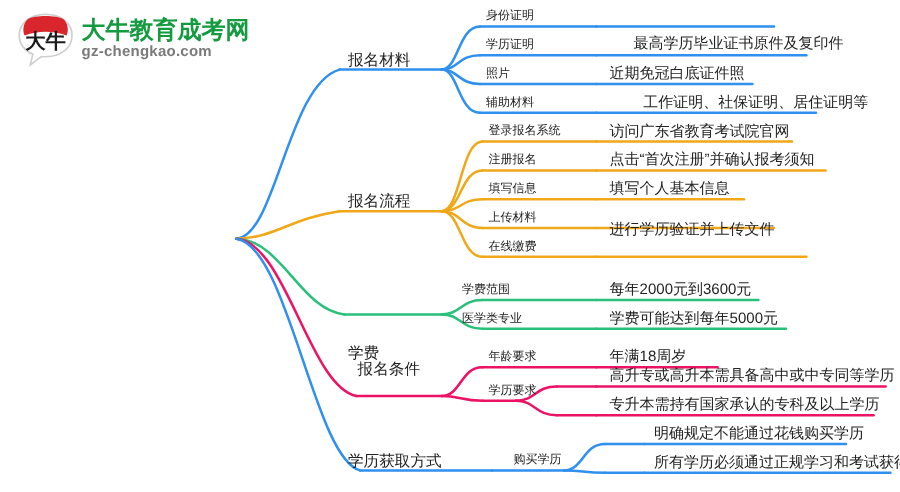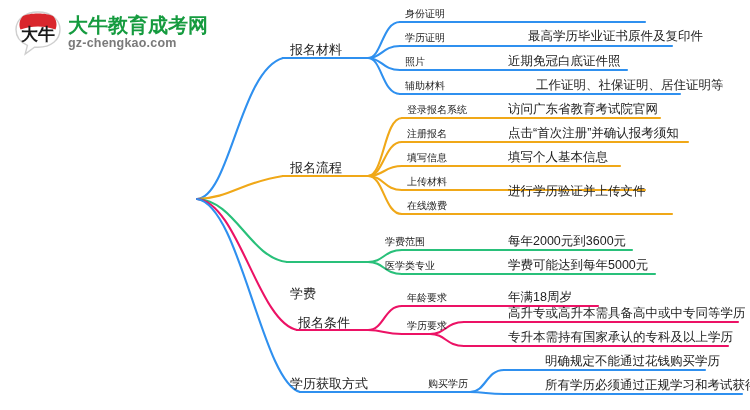--- a/index.html
+++ b/index.html
@@ -154,21 +154,21 @@
   <div class="node lvl2" style="left:407px;top:198px;">在线缴费</div>
 
   <div class="node lvl1" style="left:290px;top:246px;margin-top:40px;">学费</div>
 
   <div class="node lvl2" style="left:385px;top:234px;">学费范围</div>
   <div class="node lvl3" style="left:508px;top:234px;">每年2000元到3600元</div>
 
   <div class="node lvl2" style="left:385px;top:258px;">医学类专业</div>
   <div class="node lvl3" style="left:508px;top:258px;">学费可能达到每年5000元</div>
 
-  <div class="node lvl1" style="left:298px;top:315px;">报名条件</div>
+  <div class="node lvl1" style="left:298px;top:300px;">报名条件</div>
 
   <div class="node lvl2" style="left:407px;top:290px;">年龄要求</div>
   <div class="node lvl3" style="left:508px;top:290px;">年满18周岁</div>
 
   <div class="node lvl2" style="left:407px;top:318px;">学历要求</div>
   <div class="node lvl3" style="left:508px;top:306px;">高升专或高升本需具备高中或中专同等学历</div>
   <div class="node lvl3" style="left:508px;top:330px;">专升本需持有国家承认的专科及以上学历</div>
 
   <div class="node lvl1" style="left:290px;top:376px;">学历获取方式</div>
 

